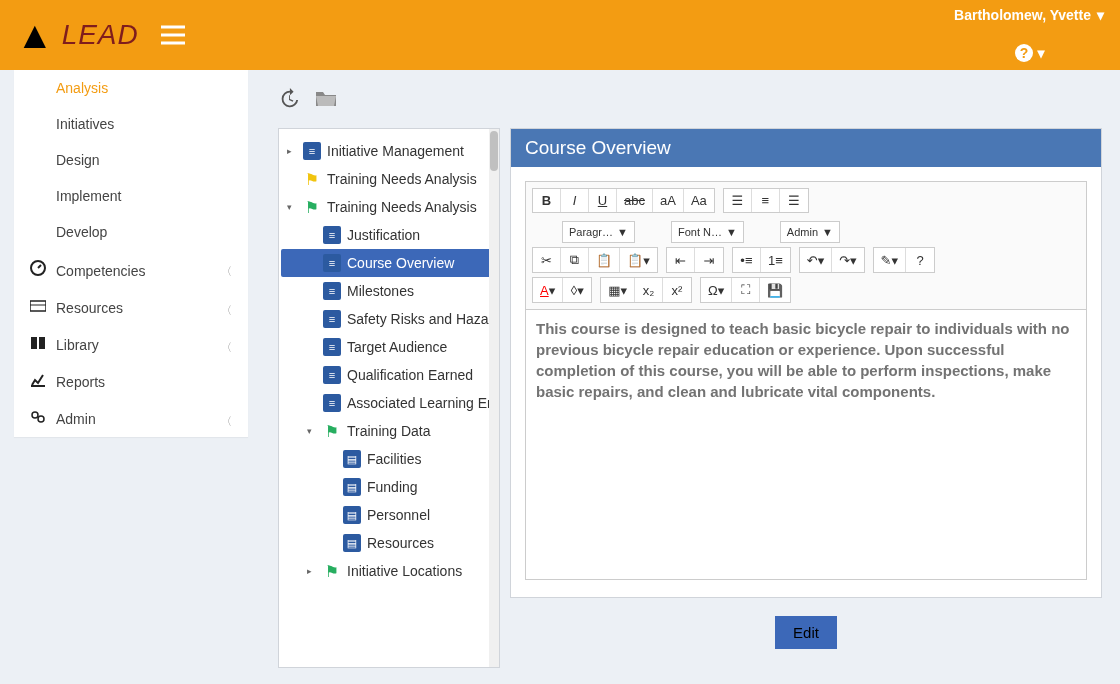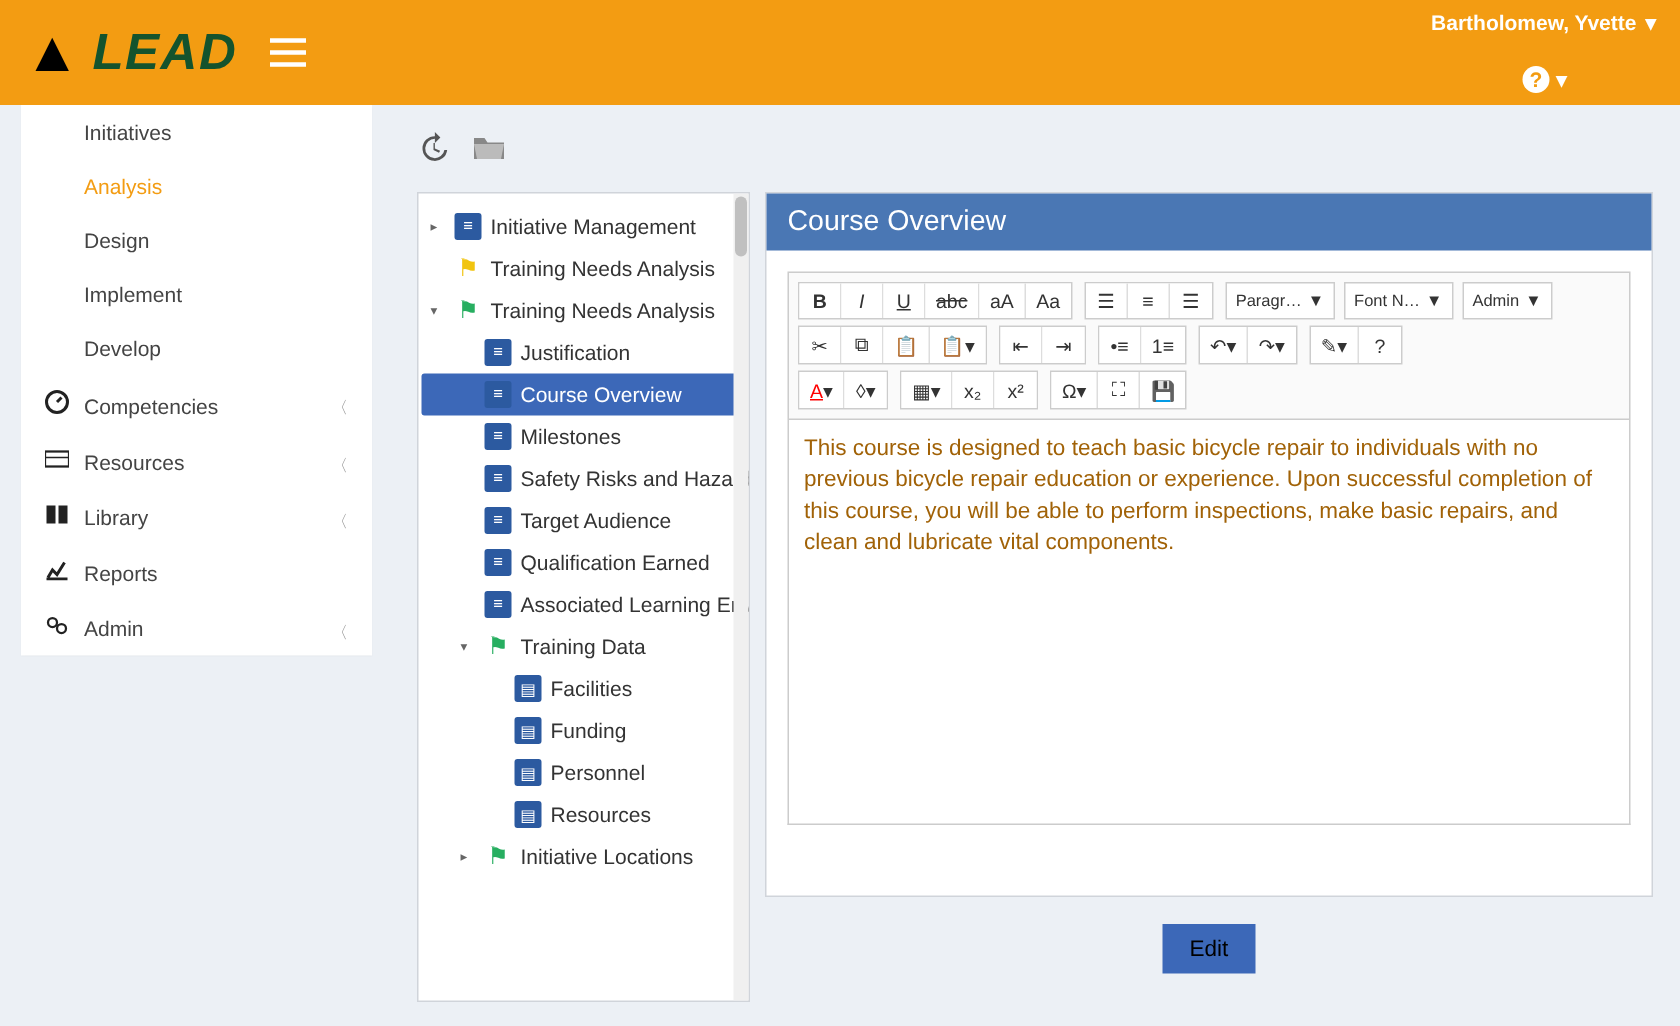--- a/index.html
+++ b/index.html
@@ -2,21 +2,21 @@
 <html><head>
 <meta charset="utf-8">
 <style>
 * { box-sizing: border-box; margin: 0; padding: 0; }
 body { font-family: "Helvetica Neue", Helvetica, Arial, sans-serif; background: #ECF0F5; color: #333; font-size: 14px; width: 1120px; height: 684px; overflow: hidden; }
 
 
 .header { background: #F39C12; height: 70px; display: flex; align-items: center; padding: 0 16px; color: #fff; }
 .logo-wrap { display: flex; align-items: center; gap: 8px; }
 .logo-tri { font-size: 38px; color: #000; font-weight: bold; line-height: 1; }
-.logo-text { font-size: 34px; font-weight: 700; color: #14532d; letter-spacing: 1px; font-style: italic; }
+.logo-text { font-size: 28px; font-weight: 400; color: #7f1d1d; letter-spacing: 1px; font-style: italic; }
 .hamburger { margin-left: 22px; cursor: pointer; }
 .header-right { margin-left: auto; display: flex; align-items: center; gap: 20px; font-weight: 600; flex-direction: column; }
 .user-menu { display: flex; align-items: center; gap: 6px; cursor: pointer; }
 .help { display: flex; align-items: center; gap: 4px; cursor: pointer; }
 
 
 .layout { display: flex; height: calc(684px - 70px); }
 .sidebar { width: 248px; padding: 0 0 0 14px; }
 .side-card { background: #fff; box-shadow: 0 1px 1px rgba(0,0,0,.04); }
 .nav-item { padding: 10px 16px; cursor: pointer; color: #444; }
@@ -44,22 +44,22 @@
 .tree-scrollthumb { position: absolute; right: 1px; top: 2px; width: 8px; height: 40px; background: #c0c0c0; border-radius: 4px; }
 
 .editor-panel { flex: 1; background: #fff; border: 1px solid #d0d4da; display: flex; flex-direction: column; height: 470px; }
 .editor-header { background: #4A77B4; color: #fff; padding: 8px 14px; font-size: 19px; font-weight: 500; }
 .editor-body { flex: 1; padding: 14px; }
 .toolbar-wrap { border: 1px solid #ccc; padding: 6px 6px 2px; background: #fafafa; }
 .tool-row { display: flex; gap: 8px; flex-wrap: wrap; margin-bottom: 4px; }
 .tool-group { display: flex; border: 1px solid #ccc; background: #fff; }
 .tool-btn { border: none; background: #fff; border-right: 1px solid #ddd; padding: 4px 7px; cursor: pointer; font-size: 13px; min-width: 28px; display: inline-flex; align-items: center; justify-content: center; color: #333; }
 .tool-btn:last-child { border-right: none; }
-.tool-sel { border: 1px solid #ccc; background: #fff; padding: 4px 6px; font-size: 11px; display: inline-flex; align-items: center; gap: 4px; cursor: pointer; }
-.editor-area { border: 1px solid #ccc; border-top: none; min-height: 270px; padding: 8px 10px; font-size: 15px; line-height: 1.4; color: #a16207; }
+.tool-sel { border: 1px solid #ccc; background: #fff; padding: 4px 6px; font-size: 11px; display: inline-flex; align-items: center; gap: 4px; cursor: pointer; margin-left: 30px; }
+.editor-area { border: 1px solid #ccc; border-top: none; min-height: 270px; padding: 8px 10px; font-size: 15px; line-height: 1.4; color: #737373; font-weight: bold; }
 .edit-btn-wrap { text-align: center; margin-top: 18px; }
 .edit-btn { background: #3C68B8; color: #000000; border: none; padding: 8px 18px; font-size: 15px; cursor: pointer; }
 
 svg { display: block; }
 </style>
 </head>
 <body>
 
 <div class="header">
   <div class="logo-wrap">
@@ -85,22 +85,22 @@
         </svg>
       <span>▾</span>
     </div>
   </div>
 </div>
 
 <div class="layout">
 
   <div class="sidebar">
     <div class="side-card" id="side-card">
+        <div class="nav-item indented active"><span>Analysis</span></div>
         <div class="nav-item indented"><span>Initiatives</span></div>
-        <div class="nav-item indented active"><span>Analysis</span></div>
         <div class="nav-item indented"><span>Design</span></div>
         <div class="nav-item indented"><span>Implement</span></div>
         <div class="nav-item indented"><span>Develop</span></div>
         <div class="nav-item"><span class="ic"><svg width="16" height="16" viewBox="0 0 16 16">
               <circle cx="8" cy="8" r="7" fill="none" stroke="#222" stroke-width="2"></circle>
               <path d="M8 8l3-3" stroke="#222" stroke-width="2"></path>
             </svg></span><span>Competencies</span><span class="car">〈</span></div>
         <div class="nav-item"><span class="ic"><svg width="16" height="14" viewBox="0 0 16 14">
               <rect x="0" y="2" width="16" height="10" fill="none" stroke="#222" stroke-width="1.5"></rect>
               <line x1="0" y1="6" x2="16" y2="6" stroke="#222"></line>

